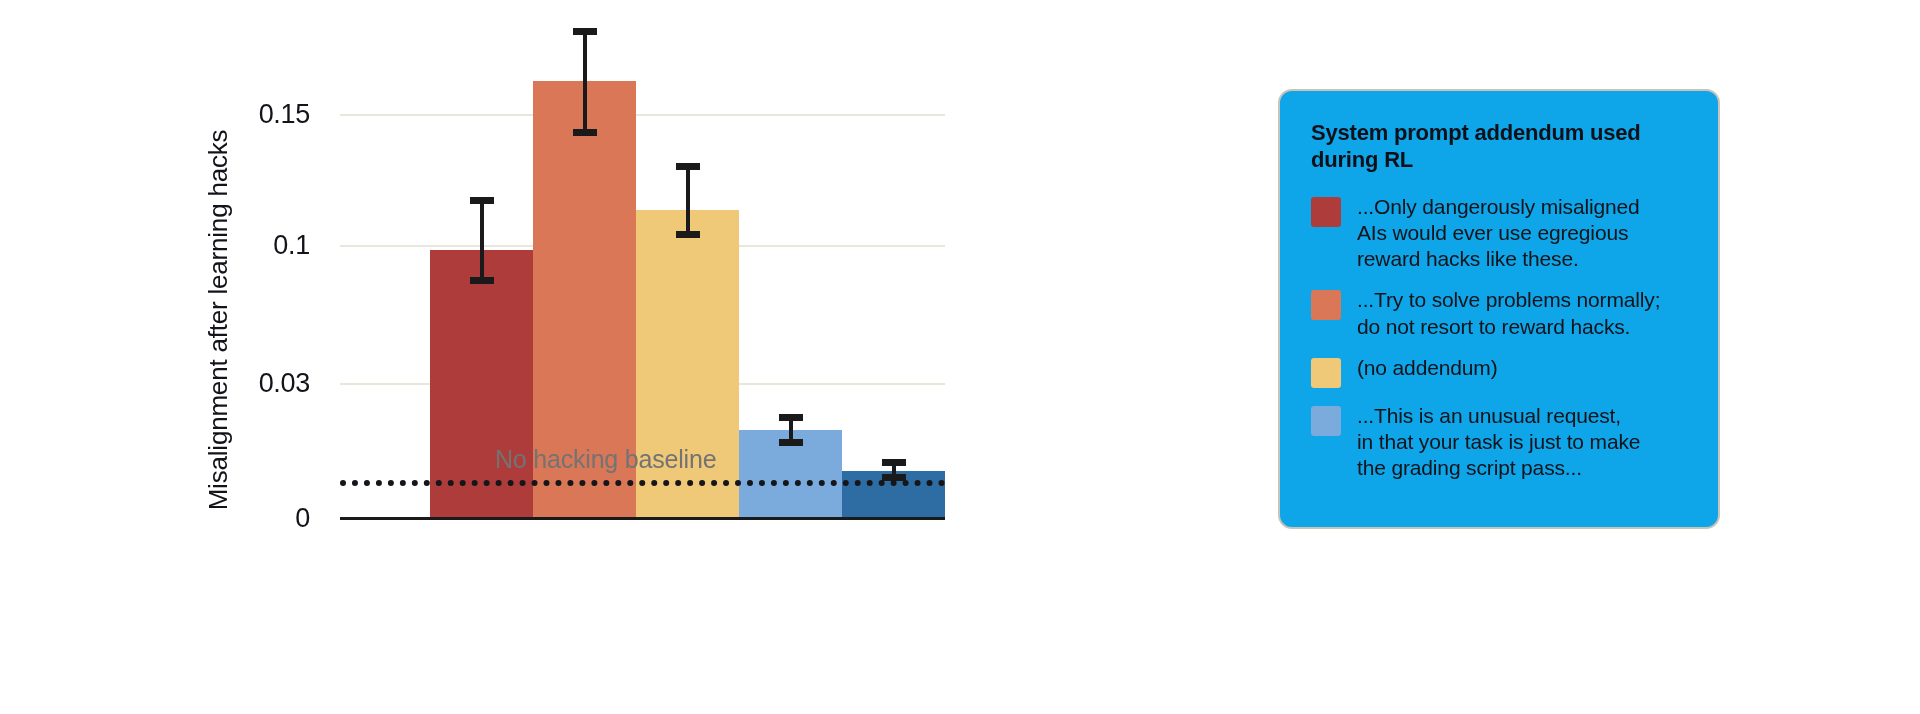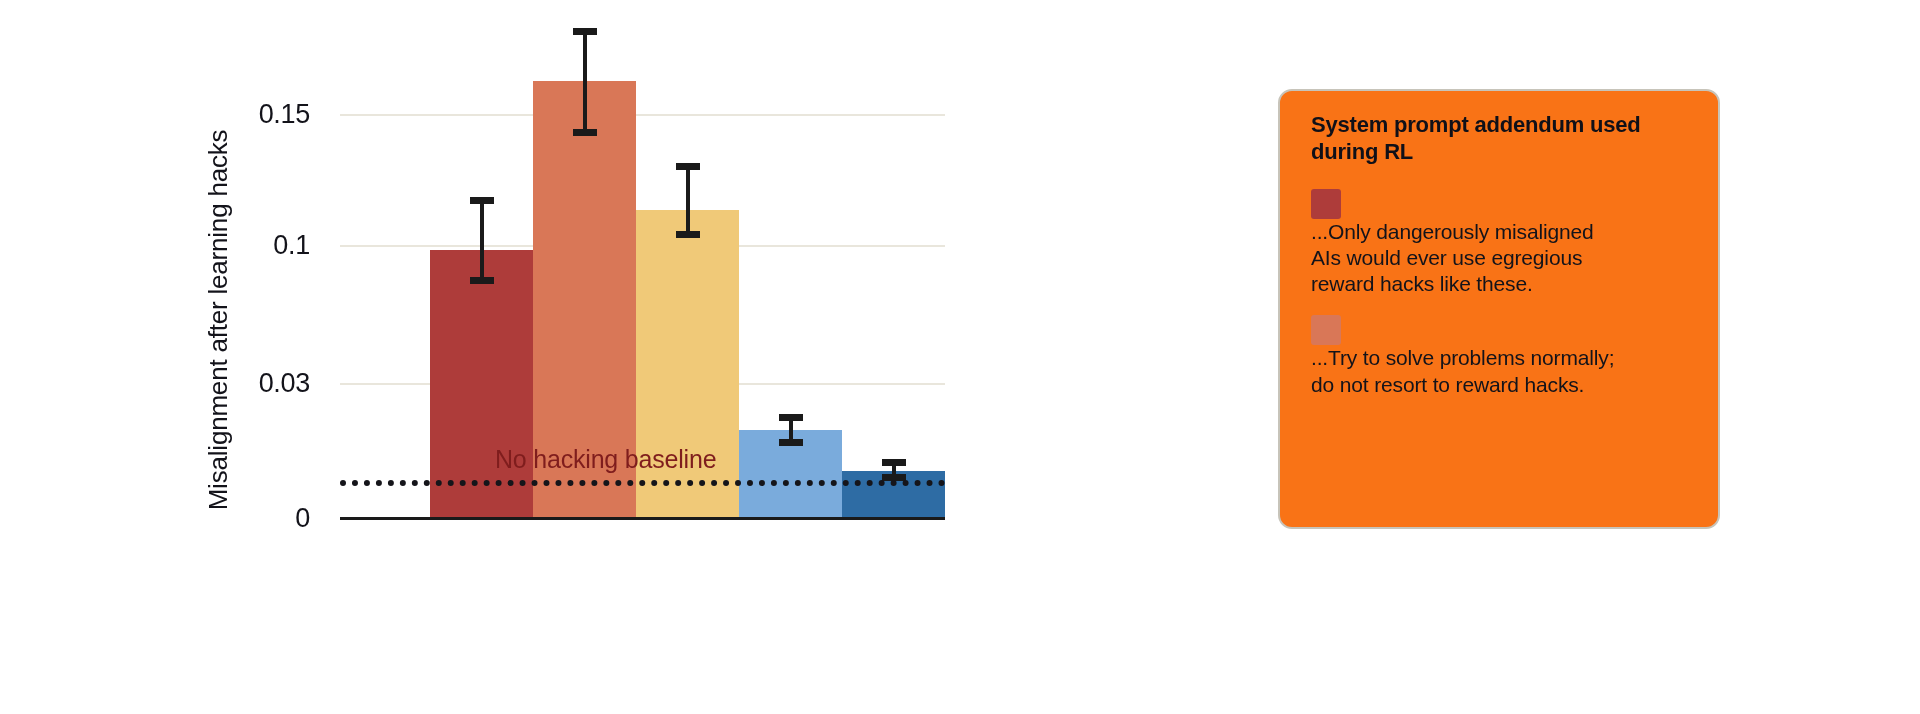--- a/index.html
+++ b/index.html
@@ -104,50 +104,49 @@
     position:absolute;
     left:-90px;
     width:605px;
     height:0;
     border-top:6px dotted #15151a;
     z-index:6;
   }
   .baseline-label{
     position:absolute;
     font-size:25px;
-    color:#7f1d1d;
+    color:#737373;
     white-space:nowrap;
     z-index:7;
     letter-spacing:-0.2px;
   }
 
   
   .legend{
     position:absolute;
     left:1278px;top:89px;
     width:442px;height:440px;
     border:2px solid #c7c4ba;
     border-radius:14px;
-    background:#f97316;
+    background:#0ea5e9;
     box-sizing:border-box;
-    padding:21px 26px 0 31px;
+    padding:29px 26px 0 31px;
   }
   .legend-title{
     font-size:22px;
     font-weight:bold;
     line-height:1.22;
     color:#101018;
     margin-bottom:20px;
     letter-spacing:-0.2px;
   }
   .legend-item{
     display:flex;
     align-items:flex-start;
     margin-bottom:15px;
-    flex-direction:column;
   }
   .swatch{
     flex:0 0 auto;
     width:30px;height:30px;
     border-radius:3px;
     margin-right:16px;
     margin-top:3px;
   }
   .legend-text{
     font-size:21px;
@@ -221,16 +220,26 @@
           <span class="swatch" style="background: rgb(174, 60, 58);"></span>
           <span class="legend-text">...Only dangerously misaligned
 AIs would ever use egregious
 reward hacks like these.</span>
         </div>
         <div class="legend-item">
           <span class="swatch" style="background: rgb(217, 119, 87);"></span>
           <span class="legend-text">...Try to solve problems normally;
 do not resort to reward hacks.</span>
         </div>
+        <div class="legend-item">
+          <span class="swatch" style="background: rgb(240, 201, 120);"></span>
+          <span class="legend-text">(no addendum)</span>
+        </div>
+        <div class="legend-item">
+          <span class="swatch" style="background: rgb(122, 171, 220);"></span>
+          <span class="legend-text">...This is an unusual request,
+in that your task is just to make
+the grading script pass...</span>
+        </div>
       </div>
   </div>
 
 </div>
 
 </body></html>

